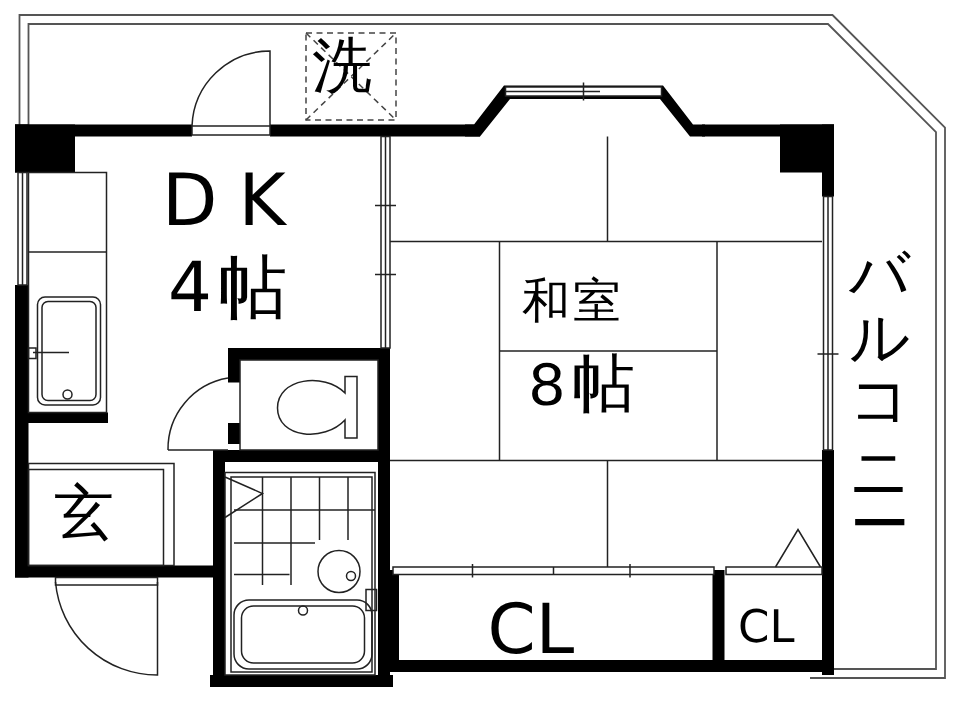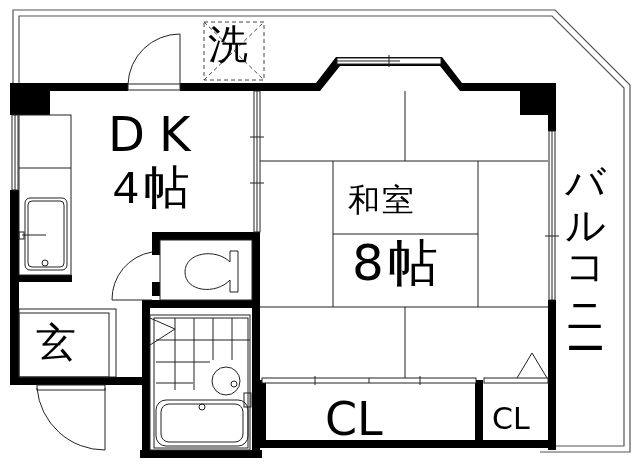--- a/index.html
+++ b/index.html
@@ -1,22 +1,22 @@
 <!DOCTYPE html>
 <html><head>
   <meta charset="utf-8">
   <style>
     html, body { margin: 0; padding: 0; background: #ffffff; }
     body { width: 640px; height: 470px; position: relative; overflow: hidden; font-family: "DejaVu Sans", sans-serif; }
     #plan { position: absolute; left: 0; top: 0; width: 640px; height: 470px; }
     .label { position: absolute; color: #000; font-family: "DejaVu Sans", sans-serif; white-space: nowrap; line-height: 1; }
     .dk-name { left: 108px; top: 110px; font-size: 48px; letter-spacing: 14px; }
-    .dk-size { left: 112px; top: 168px; font-size: 46px; letter-spacing: 4px; font-family: Liberation Mono, monospace; }
+    .dk-size { left: 112px; top: 168px; font-size: 46px; letter-spacing: 4px; }
     .wa-name { left: 348px; top: 184px; font-size: 32px; letter-spacing: 2px; }
-    .wa-size { left: 352px; top: 238px; font-size: 50px; letter-spacing: 4px; }
+    .wa-size { left: 352px; top: 238px; font-size: 42px; letter-spacing: 4px; font-family: Liberation Mono, monospace; }
     .genkan { left: 36px; top: 322px; font-size: 40px; }
     .sentaku { left: 208px; top: 24px; font-size: 40px; }
     .cl-big { left: 325px; top: 396px; font-size: 46px; }
     .cl-small { left: 492px; top: 404px; font-size: 30px; }
     .balcony { left: 566px; top: 138px; font-size: 40px; writing-mode: vertical-rl; letter-spacing: 2px; }
   </style>
 </head>
 <body>
 
 <svg id="plan" viewBox="0 0 640 470" xmlns="http://www.w3.org/2000/svg">

